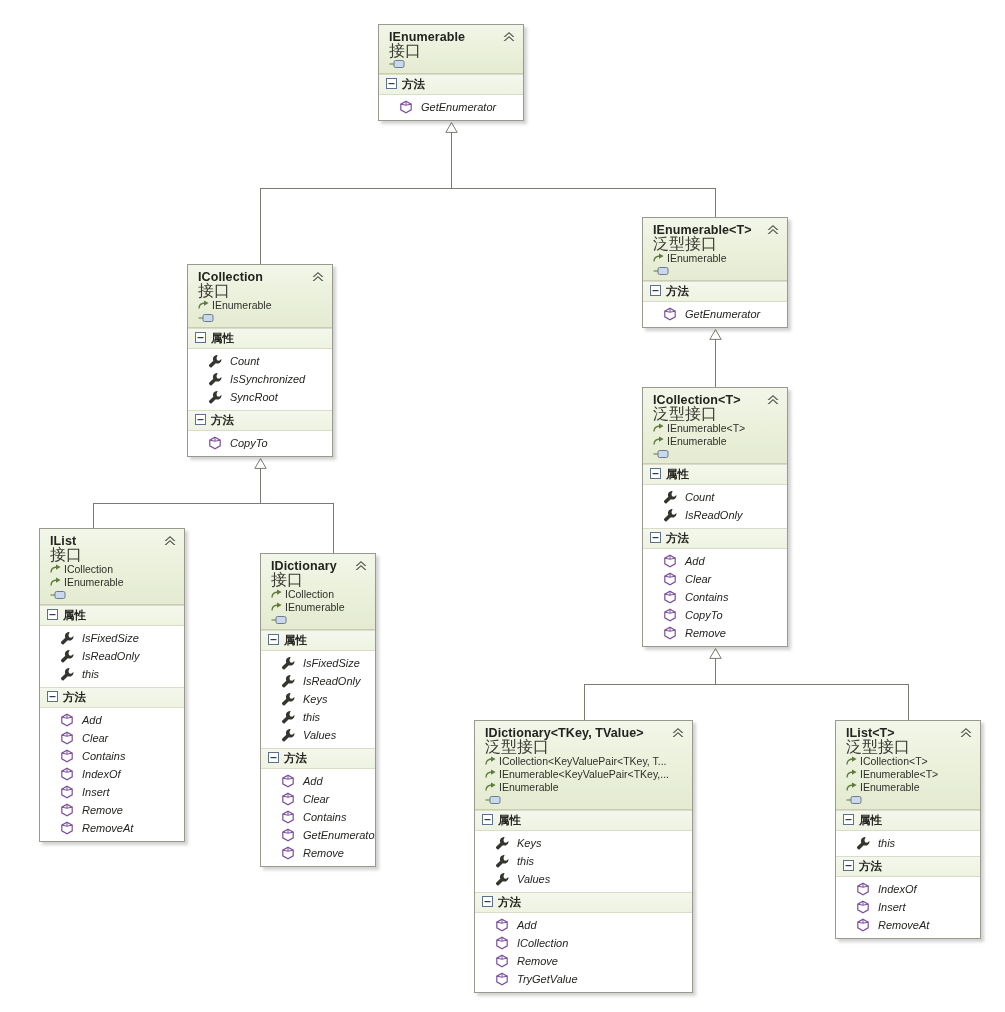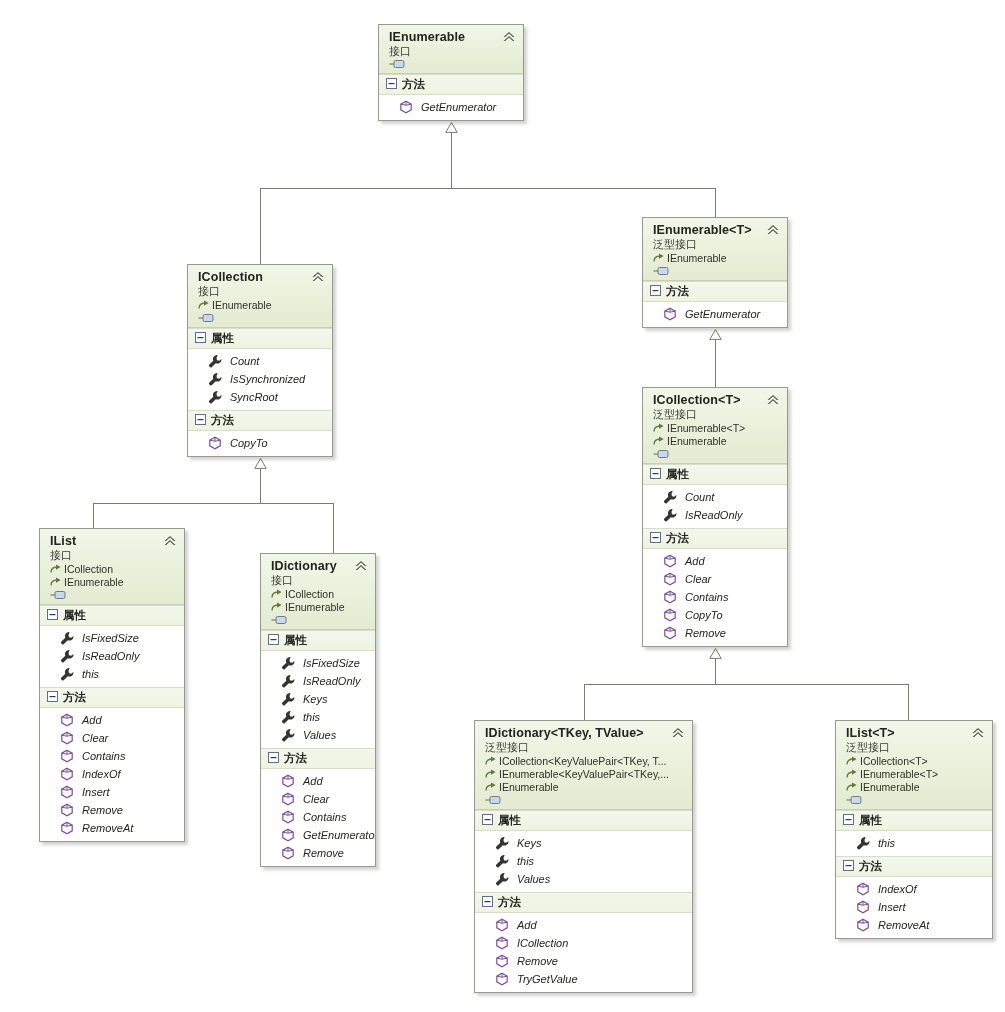--- a/index.html
+++ b/index.html
@@ -48,21 +48,21 @@
   }
   .cls-title {
     font-weight: bold;
     font-size: 12.5px;
     color: #23231f;
     letter-spacing: 0.1px;
     padding-right: 22px;
     white-space: nowrap;
   }
   .cls-stereo {
-    font-size: 11px;
+    font-size: 16px;
     color: #3a3a33;
     margin-top: 0px;
     line-height: 14px;
   }
   .chevron {
     position: absolute;
     right: 7px;
     top: 6px;
     width: 14px;
     height: 12px;
@@ -700,21 +700,21 @@
           </div>
           <div class="member">
             <span class="mi"><svg viewBox="0 0 14 14" width="14" height="14">
                 <path d="M7 1.3 L12.2 4.2 L12.2 9.8 L7 12.7 L1.8 9.8 L1.8 4.2 Z" fill="#ffffff" stroke="#7b4f9e" stroke-width="1.2"></path>
                 <path d="M7 1.3 L7 5.2 M7 5.2 L12.2 4.2 M7 5.2 L1.8 4.2" stroke="#7b4f9e" stroke-width="1"></path>
               </svg></span>
             <span class="mname">TryGetValue</span>
           </div>
         </div>
       </div>
-      <div class="cls" style="left: 835px; top: 720px; width: 158px;">
+      <div class="cls" style="left: 835px; top: 720px; width: 146px;">
         <div class="cls-head">
           <span class="chevron"><svg viewBox="0 0 14 12" width="14" height="12">
               <path d="M7 1 L12.5 6 L10.8 6 L7 2.6 L3.2 6 L1.5 6 Z" fill="#55554d"></path>
               <path d="M7 5 L12.5 10 L10.8 10 L7 6.6 L3.2 10 L1.5 10 Z" fill="#55554d"></path>
             </svg></span>
           <div class="cls-title">IList&lt;T&gt;</div>
           <div class="cls-stereo">泛型接口</div>
           <div class="base-list">
             <div class="base-row">
               <span class="bi"><svg viewBox="0 0 12 11" width="12" height="11">

